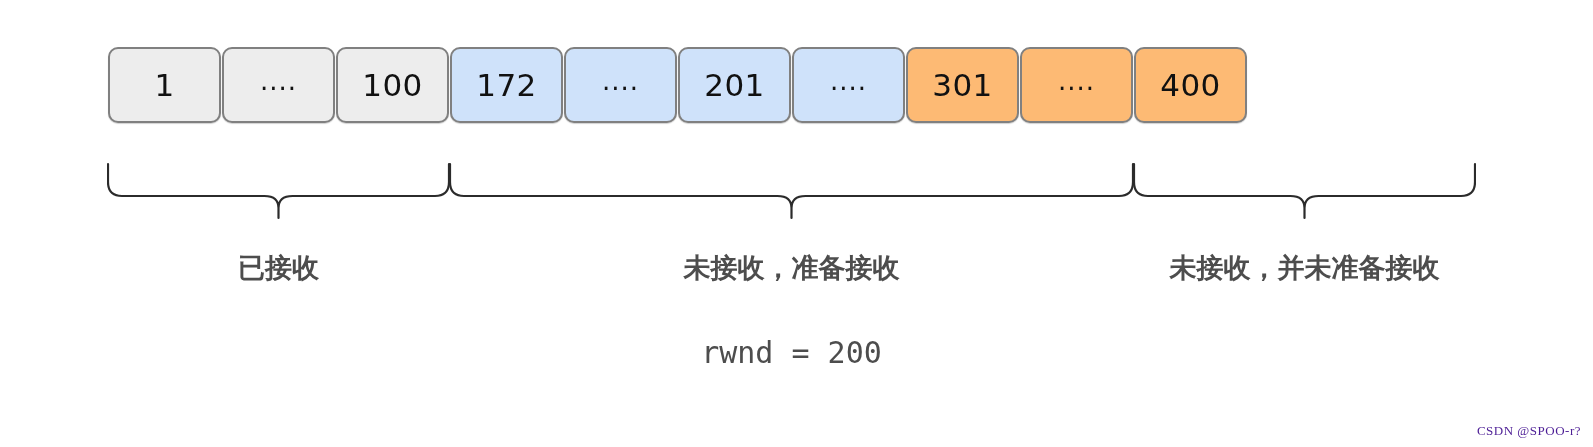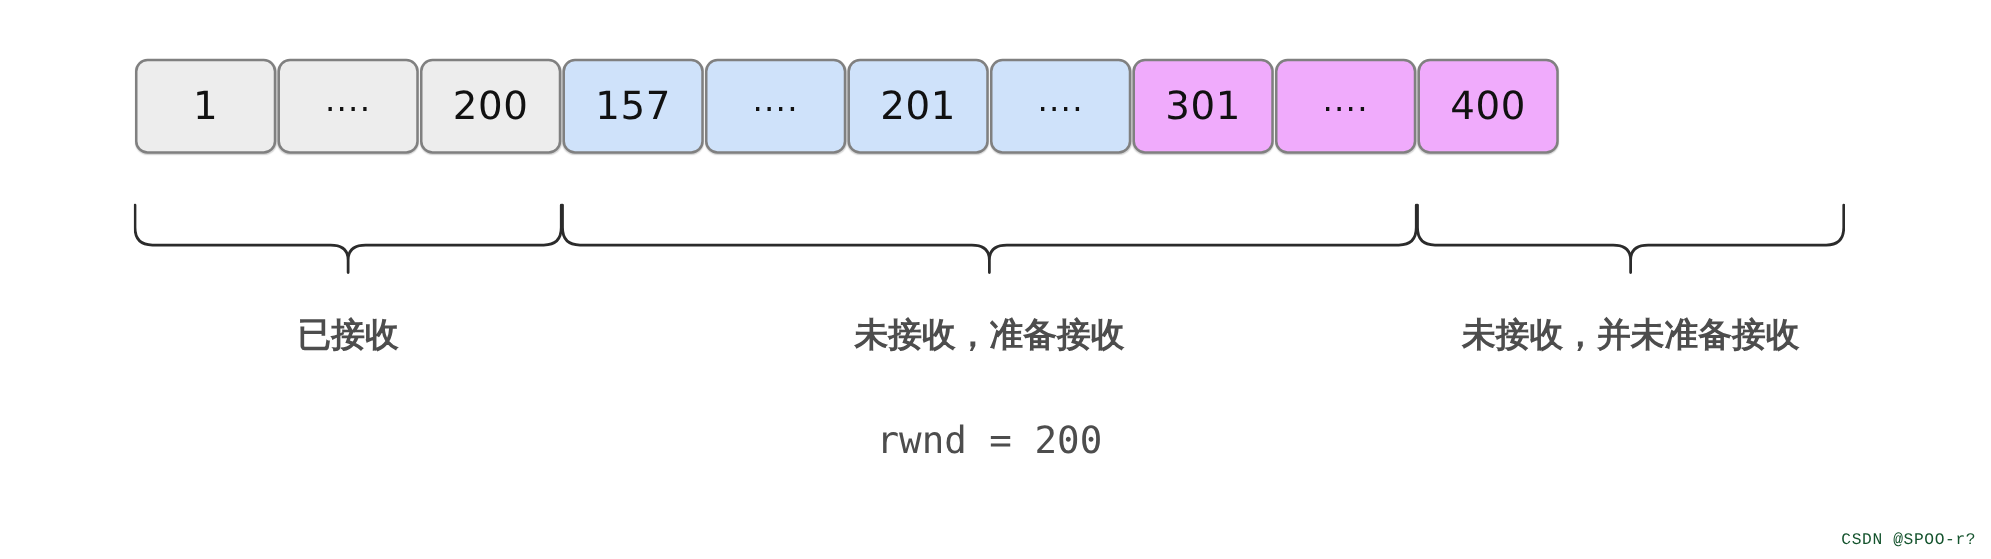--- a/index.html
+++ b/index.html
@@ -43,21 +43,21 @@
     font-family: "DejaVu Sans", sans-serif;
     font-size: 31px;
     color: #111111;
     letter-spacing: 0.5px;
     background: #ededed;
     margin-right: 1px;
     box-shadow: 0 1px 1px rgba(0,0,0,0.18);
   }
   .cell.received   { background: #ededed; }
   .cell.ready      { background: #cfe2fa; }
-  .cell.not-ready  { background: #f0abfc; }
+  .cell.not-ready  { background: #fdba74; }
   .cell.ellipsis {
     font-size: 26px;
     letter-spacing: 1px;
     padding-bottom: 8px;
   }
 
   
   .brace {
     position: absolute;
     top: 162px;
@@ -82,37 +82,37 @@
     color: #4d4d4d;
     white-space: nowrap;
     text-align: center;
   }
 
   
   .watermark {
     position: absolute;
     right: 12px;
     bottom: 8px;
-    font-family: Liberation Mono, monospace;
+    font-family: Liberation Serif, serif;
     font-size: 13px;
-    color: #14532d;
+    color: #4c1d95;
     letter-spacing: 0.5px;
     white-space: nowrap;
   }
 </style>
 </head>
 <body>
 
 <div id="diagram">
 
   <div class="cell-strip" id="cell-strip">
       <div class="cell received">1</div>
       <div class="cell received ellipsis">....</div>
-      <div class="cell received">200</div>
-      <div class="cell ready">157</div>
+      <div class="cell received">100</div>
+      <div class="cell ready">172</div>
       <div class="cell ready ellipsis">....</div>
       <div class="cell ready">201</div>
       <div class="cell ready ellipsis">....</div>
       <div class="cell not-ready">301</div>
       <div class="cell not-ready ellipsis">....</div>
       <div class="cell not-ready">400</div>
     </div>
 
   <div class="brace" id="brace-received" style="left: 107px; width: 343px;">
       <svg width="343" height="58" viewBox="0 0 343 58">

